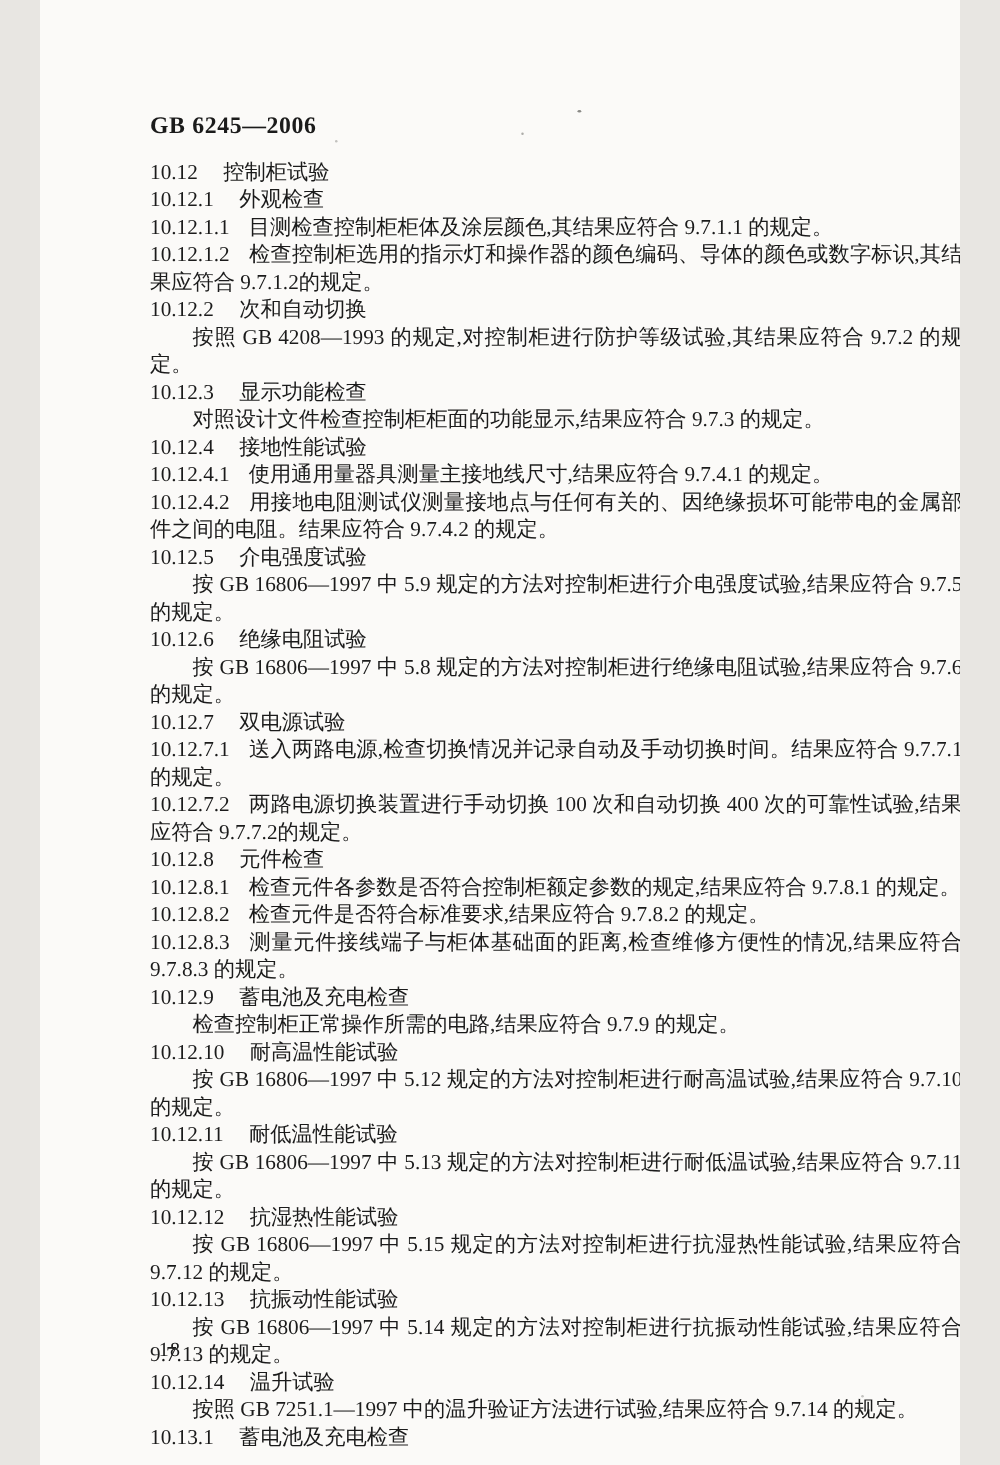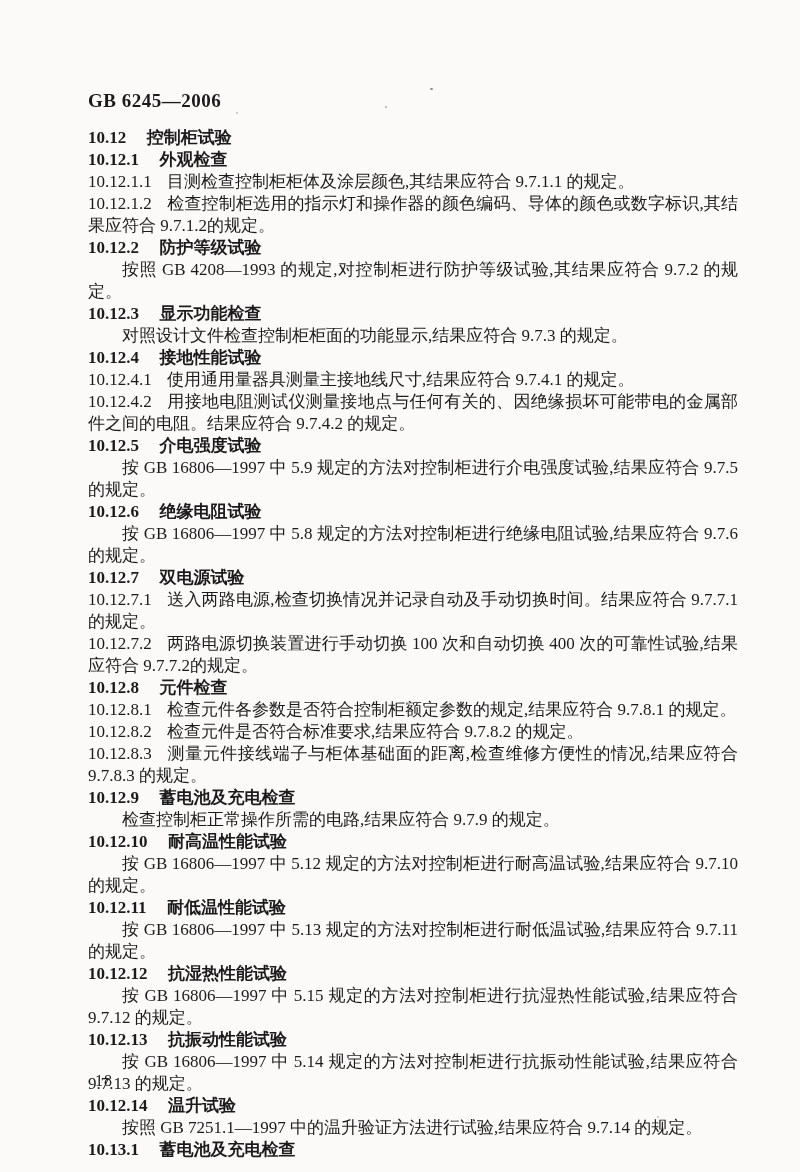--- a/index.html
+++ b/index.html
@@ -2,21 +2,21 @@
 <html><head>
 <meta charset="utf-8">
 <style>
   html, body {
     margin: 0;
     padding: 0;
     background: #e8e6e2;
   }
   .page {
     position: relative;
-    width: 800px;
+    width: 736px;
     height: 1172px;
     margin: 0 auto;
     background: #fbfaf8;
     color: #1b1b1b;
     font-family: "Liberation Serif", "DejaVu Serif", serif;
     overflow: hidden;
   }
   .header {
     position: absolute;
     left: 88px;
@@ -31,21 +31,21 @@
     left: 88px;
     top: 127px;
     width: 650px;
   }
   .line {
     margin: 0;
     font-size: 17px;
     line-height: 22px;
     text-align: justify;
   }
-  .line.h { font-weight: 700; }
+  .line.h { font-weight: 400; }
   .line.h .num { padding-right: 1.2em; }
   .line.n .num { font-weight: 400; padding-right: 0.9em; }
   .line.p { text-indent: 2em; }
   .pageno {
     position: absolute;
     left: 95px;
     top: 1072px;
     font-size: 16px;
     letter-spacing: 1px;
   }
@@ -68,21 +68,21 @@
   <div class="speck s3"></div>
   <div class="speck s4"></div>
 
   <div class="header">GB 6245—2006</div>
 
   <div class="content">
       <p class="line h"><span class="num">10.12</span><span class="htitle">控制柜试验</span></p>
       <p class="line h"><span class="num">10.12.1</span><span class="htitle">外观检查</span></p>
       <p class="line n"><span class="num">10.12.1.1</span><span class="text">目测检查控制柜柜体及涂层颜色,其结果应符合 9.7.1.1 的规定。</span></p>
       <p class="line n"><span class="num">10.12.1.2</span><span class="text">检查控制柜选用的指示灯和操作器的颜色编码、导体的颜色或数字标识,其结果应符合 9.7.1.2的规定。</span></p>
-      <p class="line h"><span class="num">10.12.2</span><span class="htitle">防护等级试验</span></p>
+      <p class="line h"><span class="num">10.12.2</span><span class="htitle">次和自动切换</span></p>
       <p class="line p"><span class="text">按照 GB 4208—1993 的规定,对控制柜进行防护等级试验,其结果应符合 9.7.2 的规定。</span></p>
       <p class="line h"><span class="num">10.12.3</span><span class="htitle">显示功能检查</span></p>
       <p class="line p"><span class="text">对照设计文件检查控制柜柜面的功能显示,结果应符合 9.7.3 的规定。</span></p>
       <p class="line h"><span class="num">10.12.4</span><span class="htitle">接地性能试验</span></p>
       <p class="line n"><span class="num">10.12.4.1</span><span class="text">使用通用量器具测量主接地线尺寸,结果应符合 9.7.4.1 的规定。</span></p>
       <p class="line n"><span class="num">10.12.4.2</span><span class="text">用接地电阻测试仪测量接地点与任何有关的、因绝缘损坏可能带电的金属部件之间的电阻。结果应符合 9.7.4.2 的规定。</span></p>
       <p class="line h"><span class="num">10.12.5</span><span class="htitle">介电强度试验</span></p>
       <p class="line p"><span class="text">按 GB 16806—1997 中 5.9 规定的方法对控制柜进行介电强度试验,结果应符合 9.7.5 的规定。</span></p>
       <p class="line h"><span class="num">10.12.6</span><span class="htitle">绝缘电阻试验</span></p>
       <p class="line p"><span class="text">按 GB 16806—1997 中 5.8 规定的方法对控制柜进行绝缘电阻试验,结果应符合 9.7.6 的规定。</span></p>

